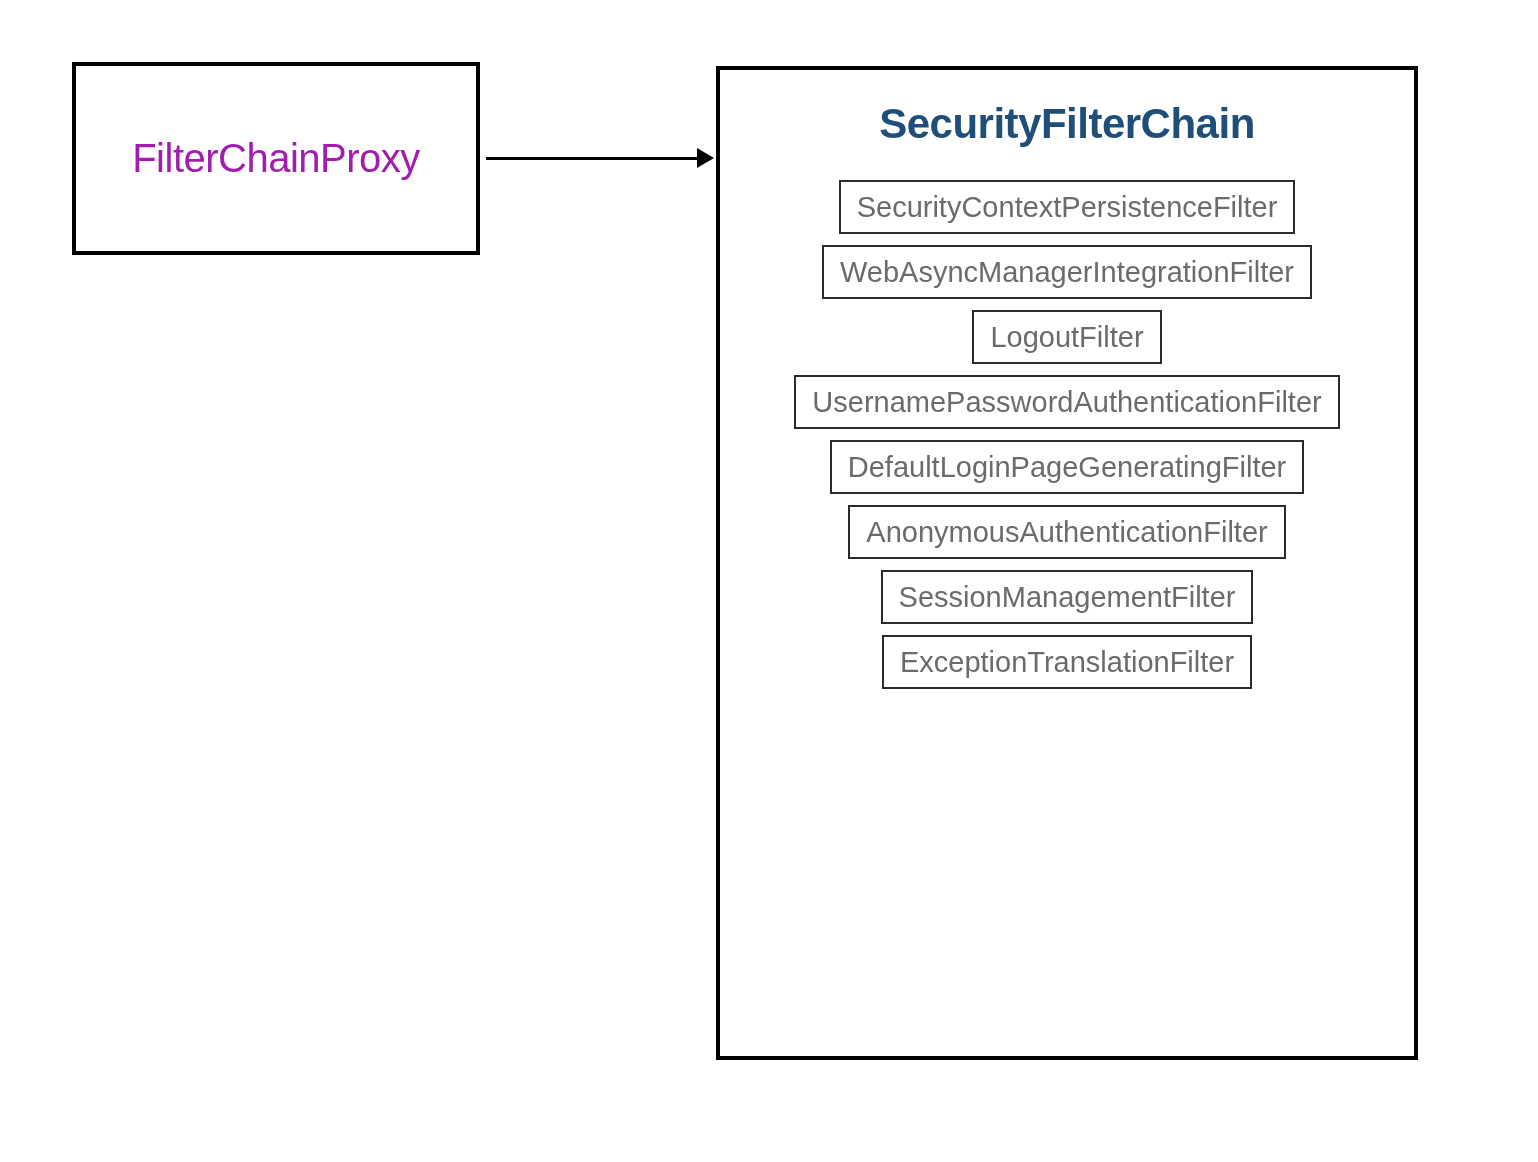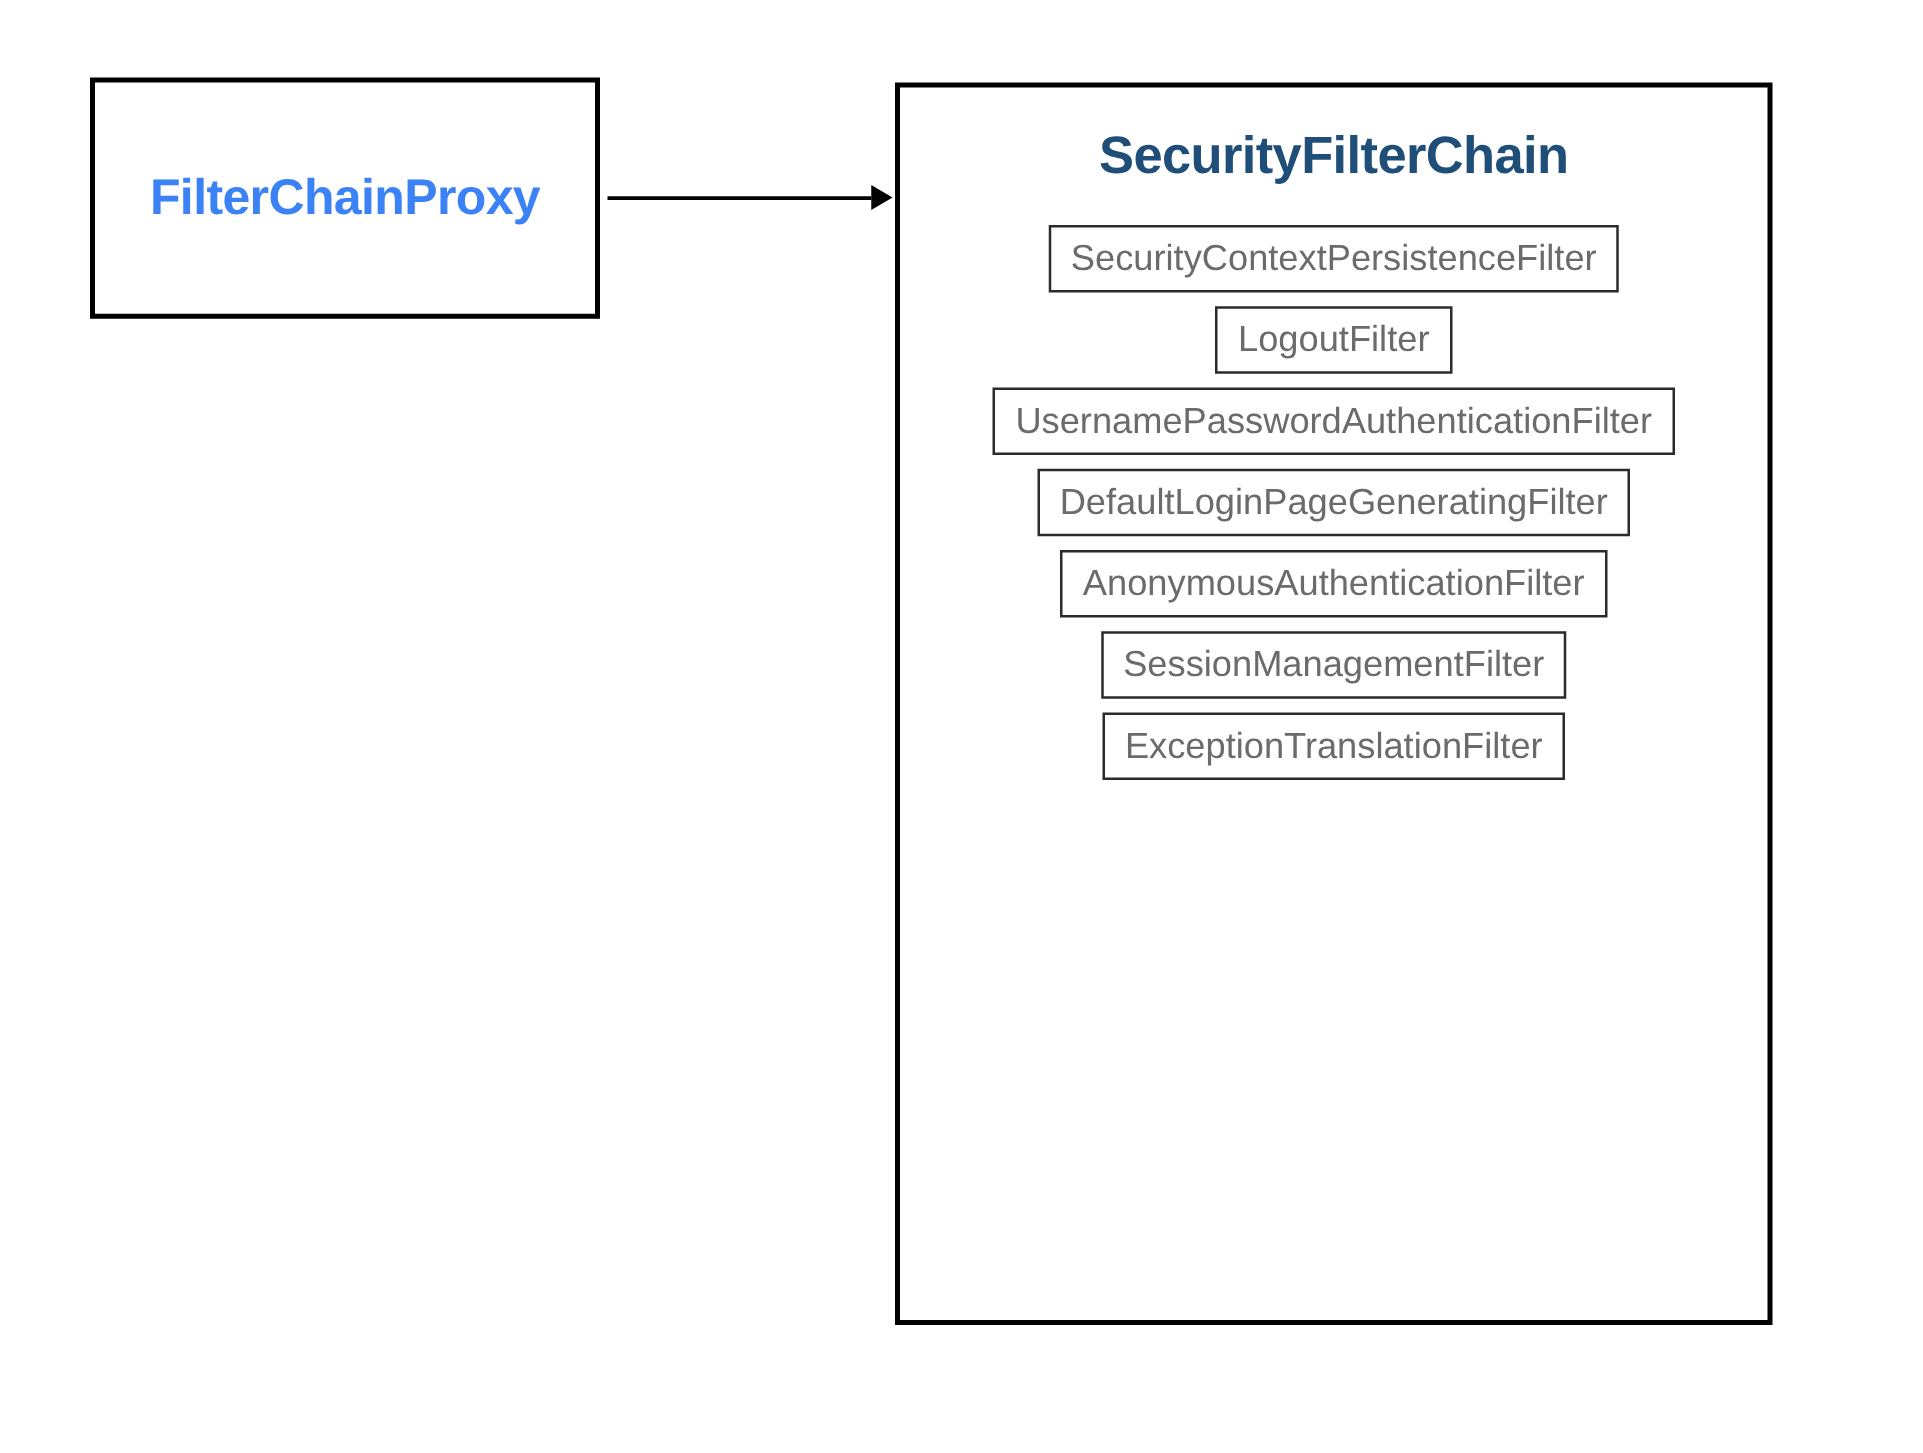--- a/index.html
+++ b/index.html
@@ -25,23 +25,23 @@
     top: 62px;
     width: 408px;
     height: 193px;
     border: 4px solid #000000;
     background: #ffffff;
     display: flex;
     align-items: center;
     justify-content: center;
   }
   .proxy-label {
-    color: #3b82f6;
+    color: #a21caf;
     font-size: 40px;
-    font-weight: bold;
+    font-weight: normal;
     letter-spacing: -0.5px;
   }
 
   
   .arrow {
     position: absolute;
     left: 486px;
     top: 145px;
     width: 228px;
     height: 26px;
@@ -116,20 +116,23 @@
   </div>
 
   <div class="chain-box">
     <div class="chain-title">SecurityFilterChain</div>
 
     <div class="filter-list">
       <div class="filter-box">
         <span class="filter-label">SecurityContextPersistenceFilter</span>
       </div>
       <div class="filter-box">
+        <span class="filter-label">WebAsyncManagerIntegrationFilter</span>
+      </div>
+      <div class="filter-box">
         <span class="filter-label">LogoutFilter</span>
       </div>
       <div class="filter-box">
         <span class="filter-label">UsernamePasswordAuthenticationFilter</span>
       </div>
       <div class="filter-box">
         <span class="filter-label">DefaultLoginPageGeneratingFilter</span>
       </div>
       <div class="filter-box">
         <span class="filter-label">AnonymousAuthenticationFilter</span>

